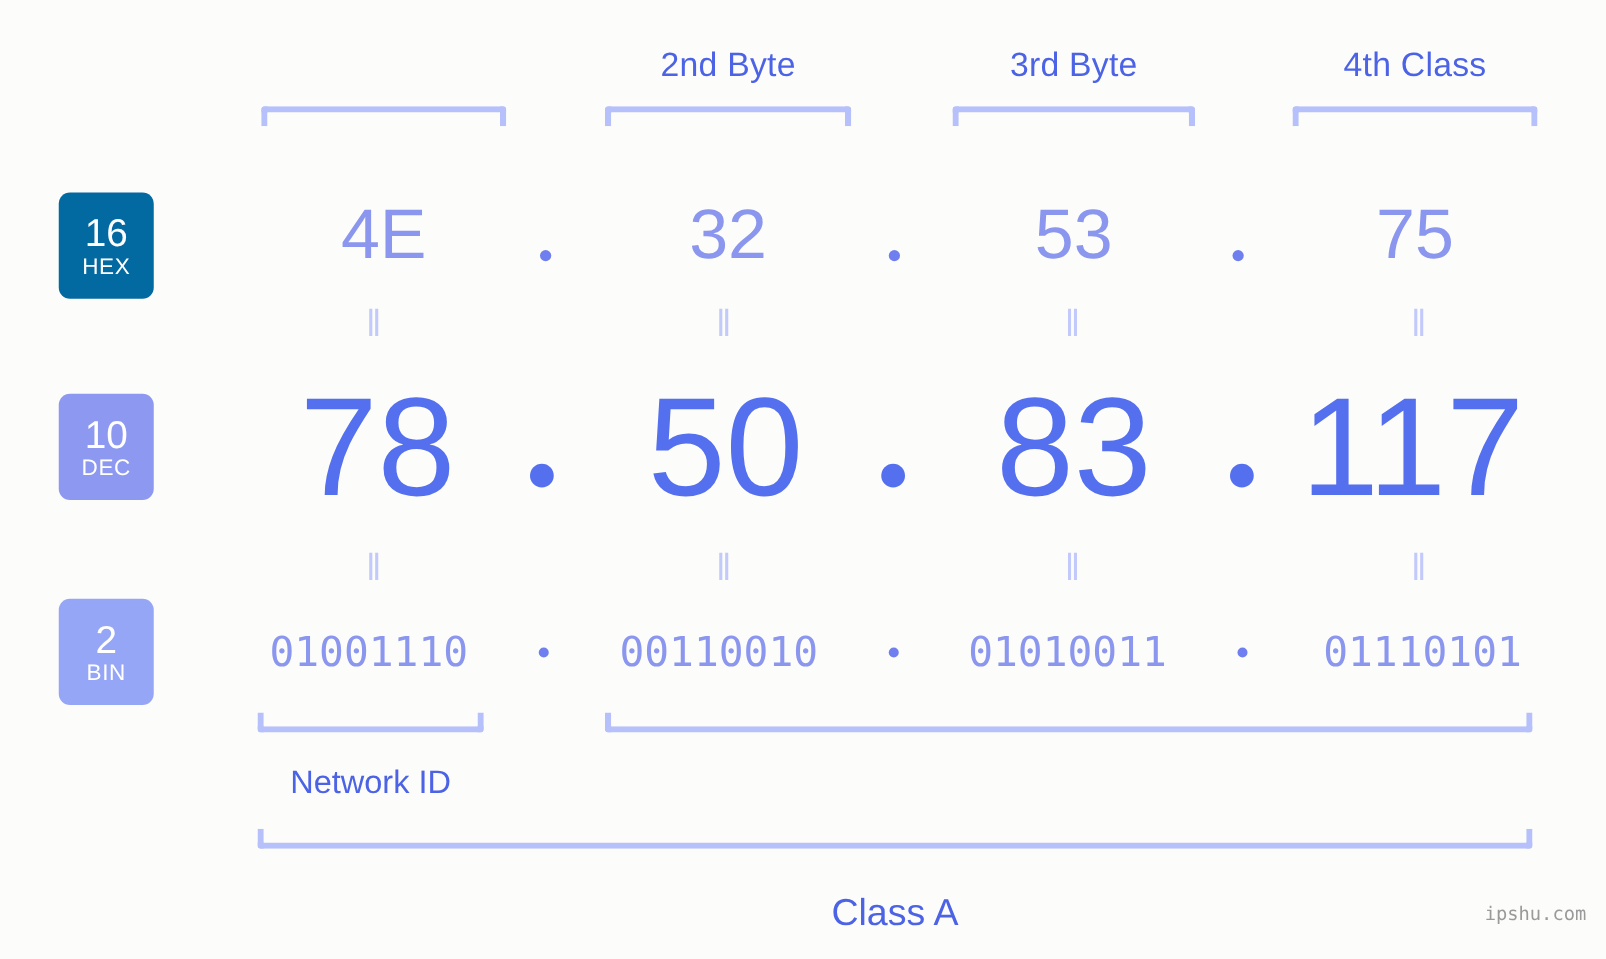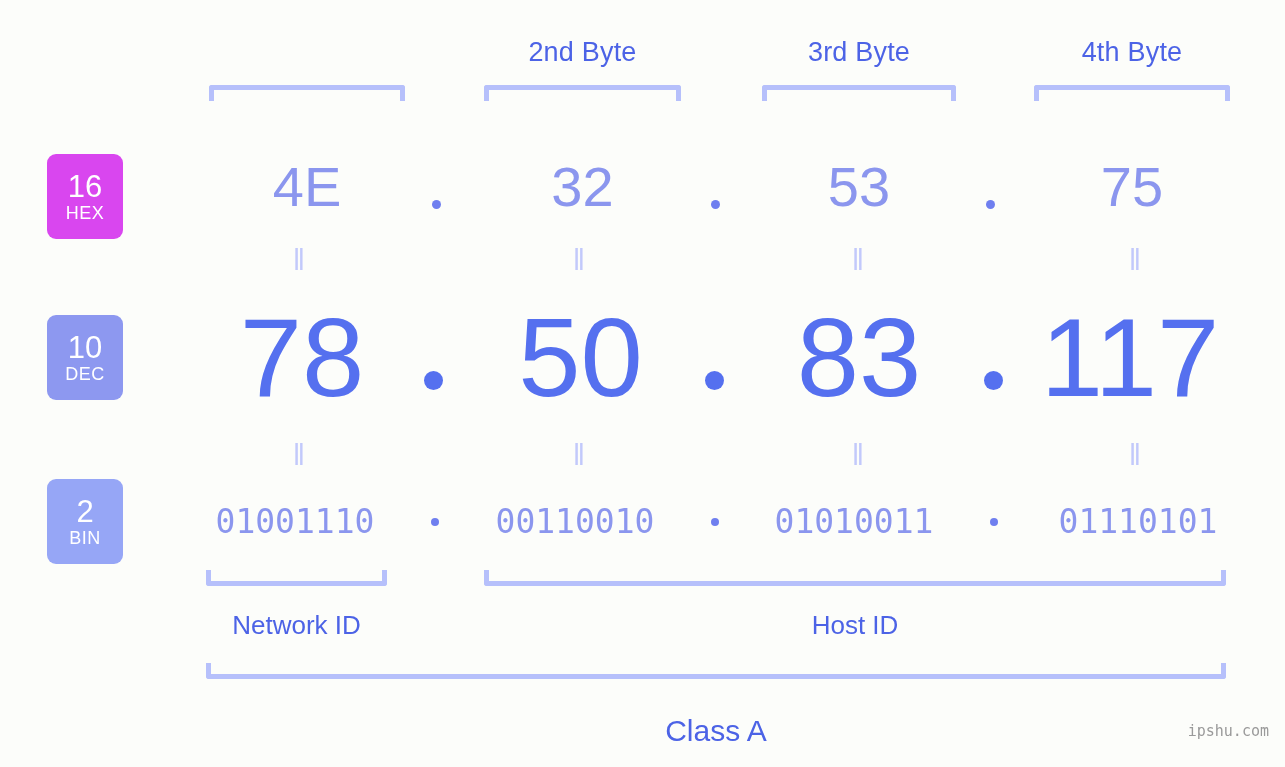--- a/index.html
+++ b/index.html
@@ -70,21 +70,21 @@
     font-size: 31px;
     line-height: 32px;
     font-weight: 400;
   }
   .badge .sub {
     font-size: 18px;
     line-height: 20px;
     font-weight: 400;
     letter-spacing: 0.5px;
   }
-  #badge-hex { top: 154px;  height: 85px; background: #d946ef; }
+  #badge-hex { top: 154px;  height: 85px; background: #0369a1; }
   #badge-dec { top: 315px;  height: 85px; background: #8d98f0; text-align: center; }
   #badge-bin { top: 479px;  height: 85px; background: #96a6f6; }
 
   
   .cell {
     position: absolute;
     text-align: center;
     white-space: nowrap;
   }
   .hex-row .cell {
@@ -158,21 +158,21 @@
     letter-spacing: 0px;
   }
 </style>
 </head>
 <body>
 
 <div class="stage">
 
   <div class="byte-label" id="byte-label-2" style="left:484px; width:197px;">2nd Byte</div>
   <div class="byte-label" id="byte-label-3" style="left:762px; width:194px;">3rd Byte</div>
-  <div class="byte-label" id="byte-label-4" style="left:1034px; width:196px;">4th Byte</div>
+  <div class="byte-label" id="byte-label-4" style="left:1034px; width:196px;">4th Class</div>
 
   <div class="bracket-down" style="left:209px;  top:85px; width:196px;"></div>
   <div class="bracket-down" style="left:484px;  top:85px; width:197px;"></div>
   <div class="bracket-down" style="left:762px;  top:85px; width:194px;"></div>
   <div class="bracket-down" style="left:1034px; top:85px; width:196px;"></div>
 
   <div class="badge" id="badge-hex">
     <span class="num">16</span>
     <span class="sub">HEX</span>
   </div>
@@ -222,20 +222,19 @@
     <div class="dot dot-bin" style="left:711px;"></div>
     <div class="cell" style="left:758px; width:192px;">01010011</div>
     <div class="dot dot-bin" style="left:990px;"></div>
     <div class="cell" style="left:1042px; width:192px;">01110101</div>
   </div>
 
   <div class="bracket-up" style="left:206px; top:570px; width:181px;"></div>
   <div class="bracket-up" style="left:484px; top:570px; width:742px;"></div>
 
   <div class="section-label" style="left:206px; top:610px; width:181px;">Network ID</div>
-  <div class="section-label" style="left:484px; top:610px; width:742px;">Host ID</div>
 
   <div class="bracket-up" style="left:206px; top:663px; width:1020px;"></div>
   <div class="section-label" id="label-class-a" style="left:206px; top:714px; width:1020px;">Class A</div>
 
   <div id="watermark">ipshu.com</div>
 
 </div>
 
 </body></html>

